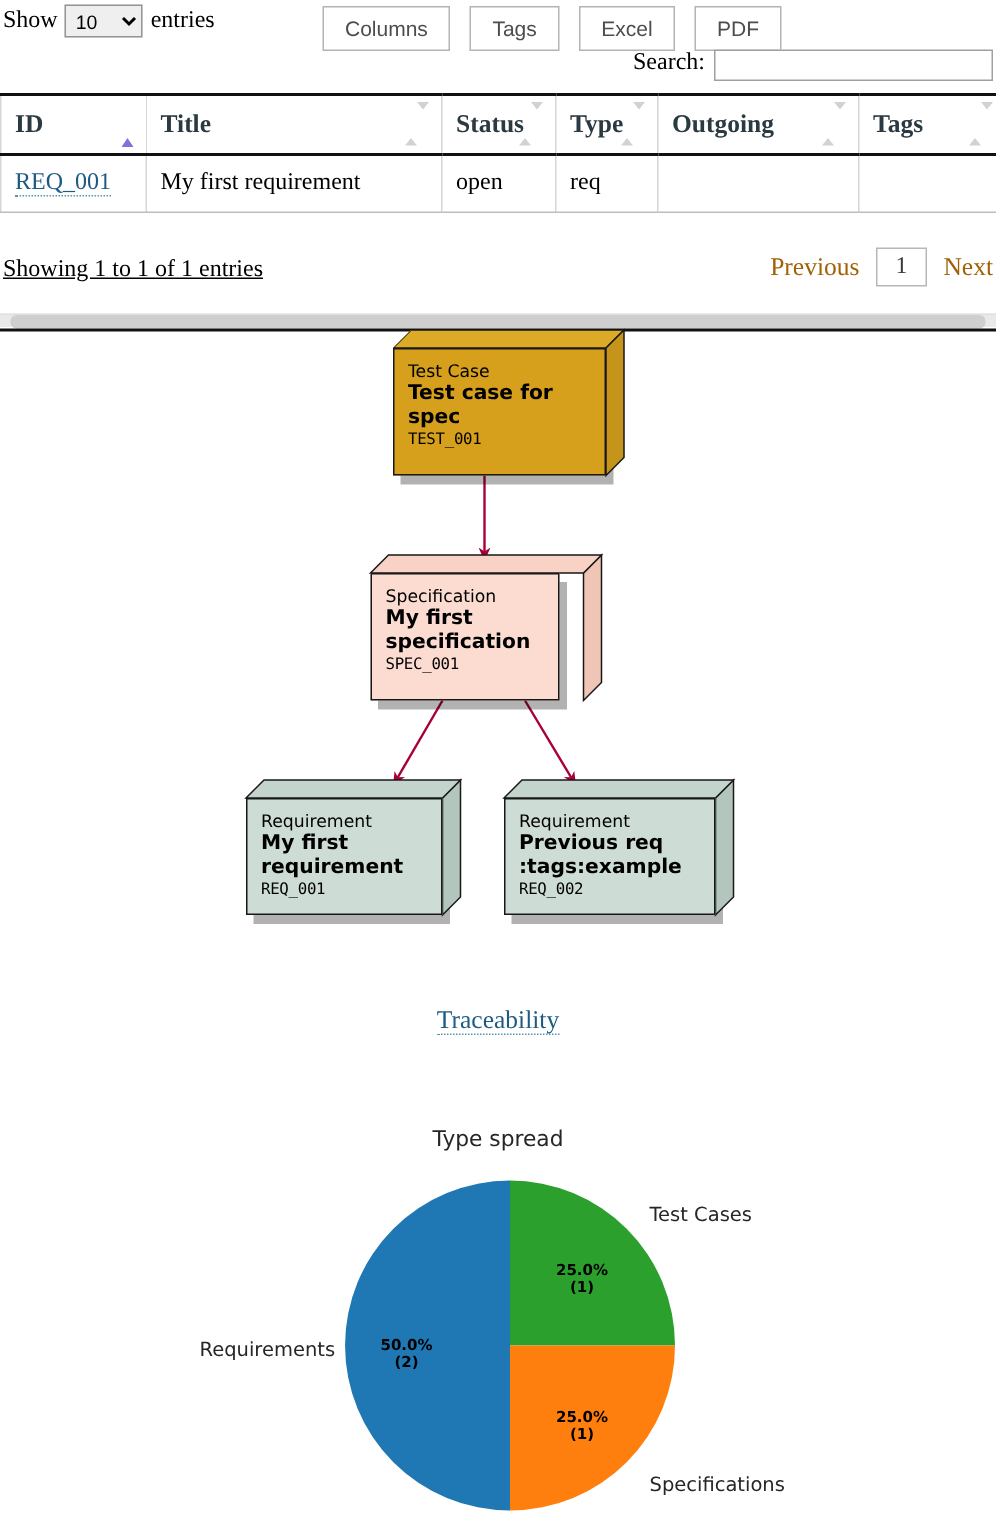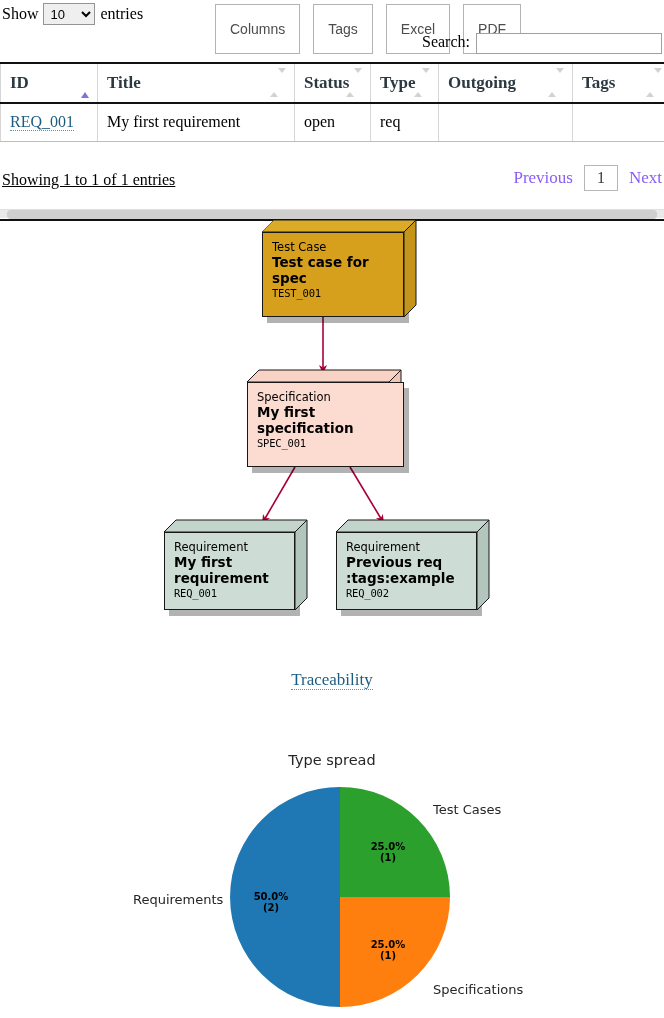--- a/index.html
+++ b/index.html
@@ -41,21 +41,21 @@
     left: 215px; top: 4px;
     display: flex;
     gap: 13px;
   }
   .dt-button {
     font-family: "Liberation Sans", sans-serif;
     font-size: 14px;
     color: #4d4d4d;
     background: #ffffff;
     border: 1px solid #b3b3b3;
-    padding: 16px 14px;
+    padding: 6px 14px;
     line-height: 16px;
     cursor: pointer;
     white-space: nowrap;
   }
   .search-row {
     position: absolute;
     right: 2px; top: 33px;
     display: flex;
     align-items: flex-start;
     gap: 6px;
@@ -162,21 +162,21 @@
     text-decoration: underline;
   }
   .pager {
     position: absolute;
     right: 2px; top: 0;
     display: flex;
     align-items: center;
     gap: 11px;
     font-size: 17px;
   }
-  .pg-disabled { color: #8b5cf6; cursor: default; }
+  .pg-disabled { color: #a16207; cursor: default; }
   .pg-current {
     border: 1px solid #b7b7b7;
     padding: 3px 12px;
     font-size: 16px;
     color: #3b3b3b;
     background: #fff;
     cursor: pointer;
   }
 
   
@@ -400,21 +400,21 @@
       </svg>
     </div>
     <div class="box" style="background:#D6A01D;"></div>
     <div class="label">
       <div class="n-type">Test Case</div>
       <div class="n-title">Test case for spec</div>
       <div class="n-id">TEST_001</div>
     </div>
   </div>
 
-  <div class="node" style="left:247px; top:176px; width:157px; height:85px;">
+  <div class="node" style="left:247px; top:176px; width:126px; height:85px;">
     <div class="shadow"></div>
     <div class="side-face" style="left:142px; top:-12px; width:13px; height:97px; border:none;">
       <svg width="16" height="99" style="position:absolute;left:0;top:0;">
         <polygon points="0,12 12,0 12,85 0,97" fill="#EFC5B6" stroke="#181818" stroke-width="1"></polygon>
       </svg>
     </div>
     <div class="top-face" style="left:0; top:-13px; width:156px; height:14px; border:none; background:none;">
       <svg width="160" height="16" style="position:absolute;left:0;top:0;">
         <polygon points="0,13 12,1 154,1 142,13" fill="#F7D2C5" stroke="#181818" stroke-width="1"></polygon>
       </svg>

